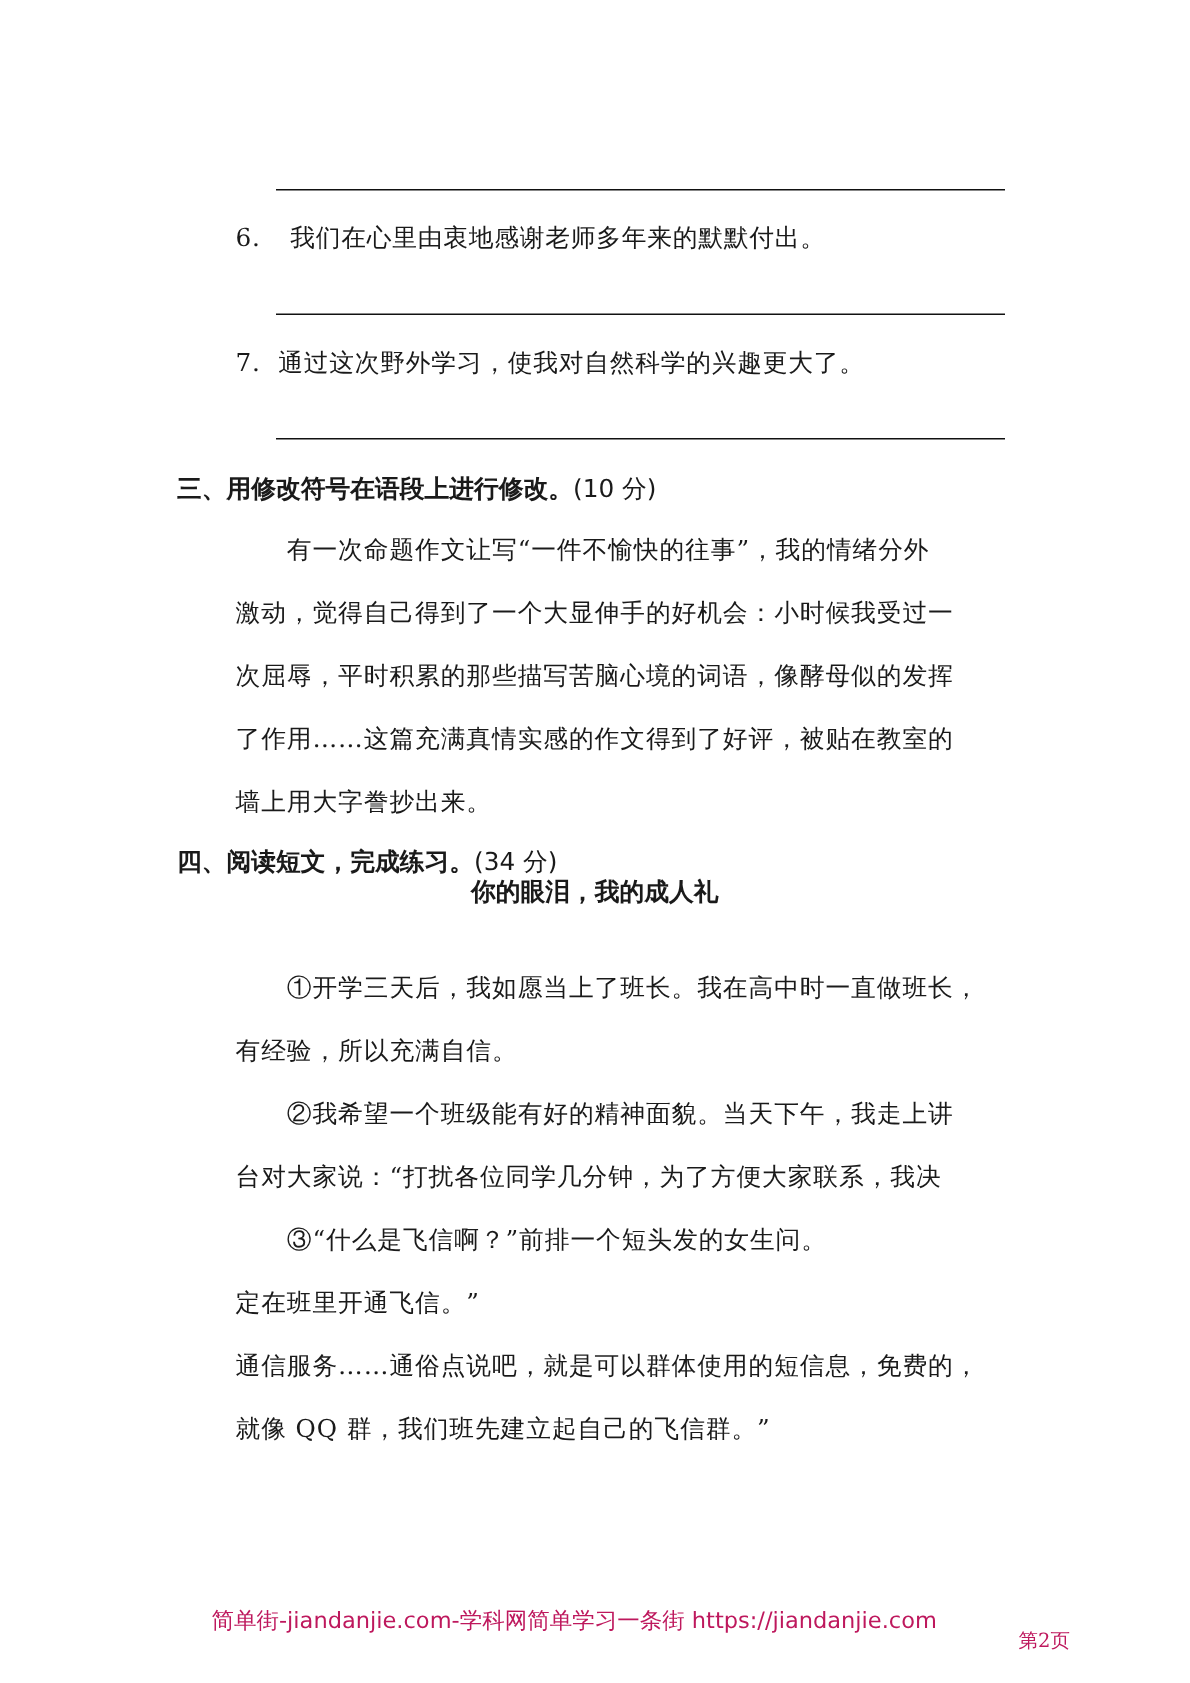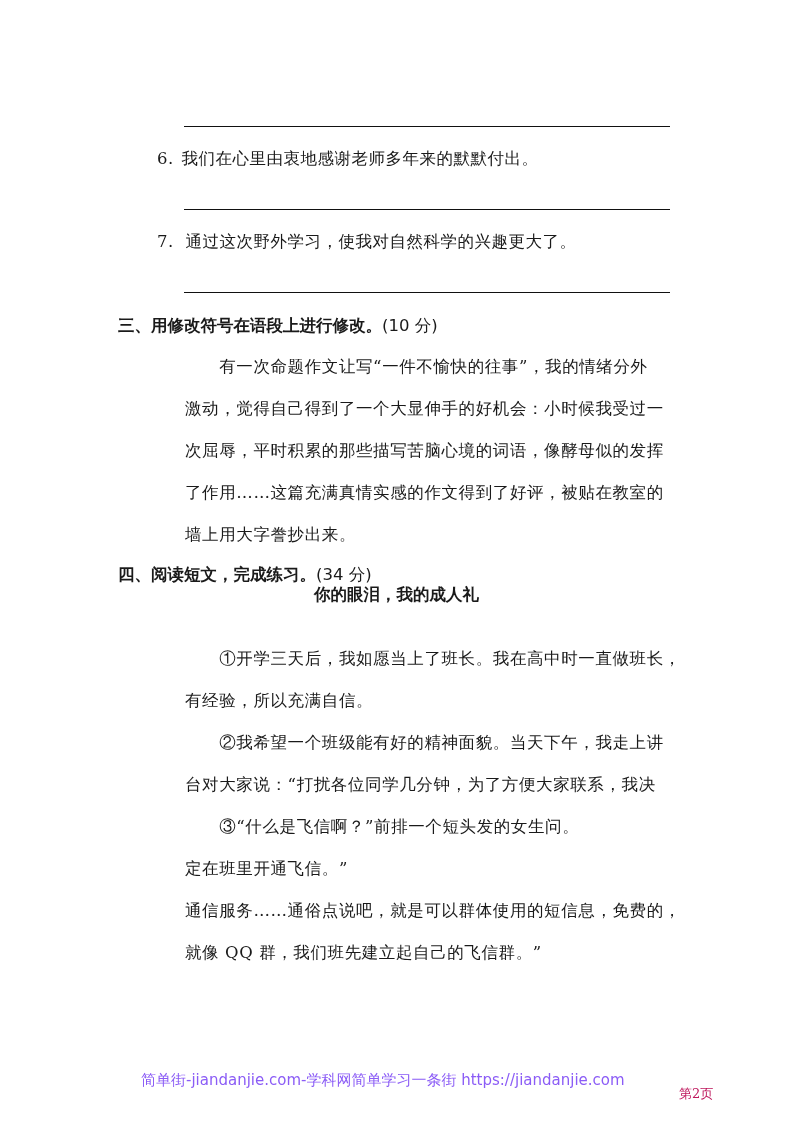--- a/index.html
+++ b/index.html
@@ -1,34 +1,34 @@
 <!DOCTYPE html>
 <html><head>
 <meta charset="utf-8">
 <style>
   html, body { margin: 0; padding: 0; background: #ffffff; }
   body { width: 793px; height: 1122px; position: relative; overflow: hidden; color: #1a1a1a; font-family: "DejaVu Serif", "Liberation Serif", serif; }
   .line { position: absolute; height: 0; border-top: 1.5px solid #111; }
   .q { position: absolute; font-size: 16.5px; letter-spacing: 0.5px; white-space: nowrap; }
   .sec { position: absolute; font-family: "DejaVu Sans", "Liberation Sans", sans-serif; font-size: 16.5px; font-weight: bold; white-space: nowrap; }
   .sec .score { font-weight: normal; }
-  .para { position: absolute; left: 157px; width: 516px; font-size: 16.5px; line-height: 42px; text-align: justify; margin-left: 28px; }
+  .para { position: absolute; left: 157px; width: 516px; font-size: 16.5px; line-height: 42px; text-align: justify; }
   .para .pline { display: block; height: 42px; white-space: nowrap; letter-spacing: 0.6px; }
   .title { position: absolute; left: 0; width: 793px; text-align: center; font-family: "DejaVu Sans", "Liberation Sans", sans-serif; font-weight: bold; font-size: 16.5px; }
-  .footer { position: absolute; left: 141px; top: 1071px; font-family: "DejaVu Sans", "Liberation Sans", sans-serif; font-size: 15px; color: #8b5cf6; white-space: nowrap; }
+  .footer { position: absolute; left: 141px; top: 1071px; font-family: "DejaVu Sans", "Liberation Sans", sans-serif; font-size: 15px; color: #be185d; white-space: nowrap; }
   .pageno { position: absolute; left: 679px; top: 1085px; font-size: 13px; color: #be185d; font-family: "DejaVu Serif", "Liberation Serif", serif; }
 </style>
 </head>
 <body>
 
 <div class="line" style="left:184px; top:126px; width:486px;"></div>
 
 <div class="q" style="left:157px; top:148px;">
   <span>6.</span>
-  <span style="margin-left:2px;">我们在心里由衷地感谢老师多年来的默默付出。</span>
+  <span style="margin-left:14px;">我们在心里由衷地感谢老师多年来的默默付出。</span>
 </div>
 <div class="line" style="left:184px; top:209px; width:486px;"></div>
 
 <div class="q" style="left:157px; top:231px;">
   <span>7.</span>
   <span style="margin-left:6px;">通过这次野外学习，使我对自然科学的兴趣更大了。</span>
 </div>
 <div class="line" style="left:184px; top:292px; width:486px;"></div>
 
 <div class="sec" style="left:118px; top:315px;">

